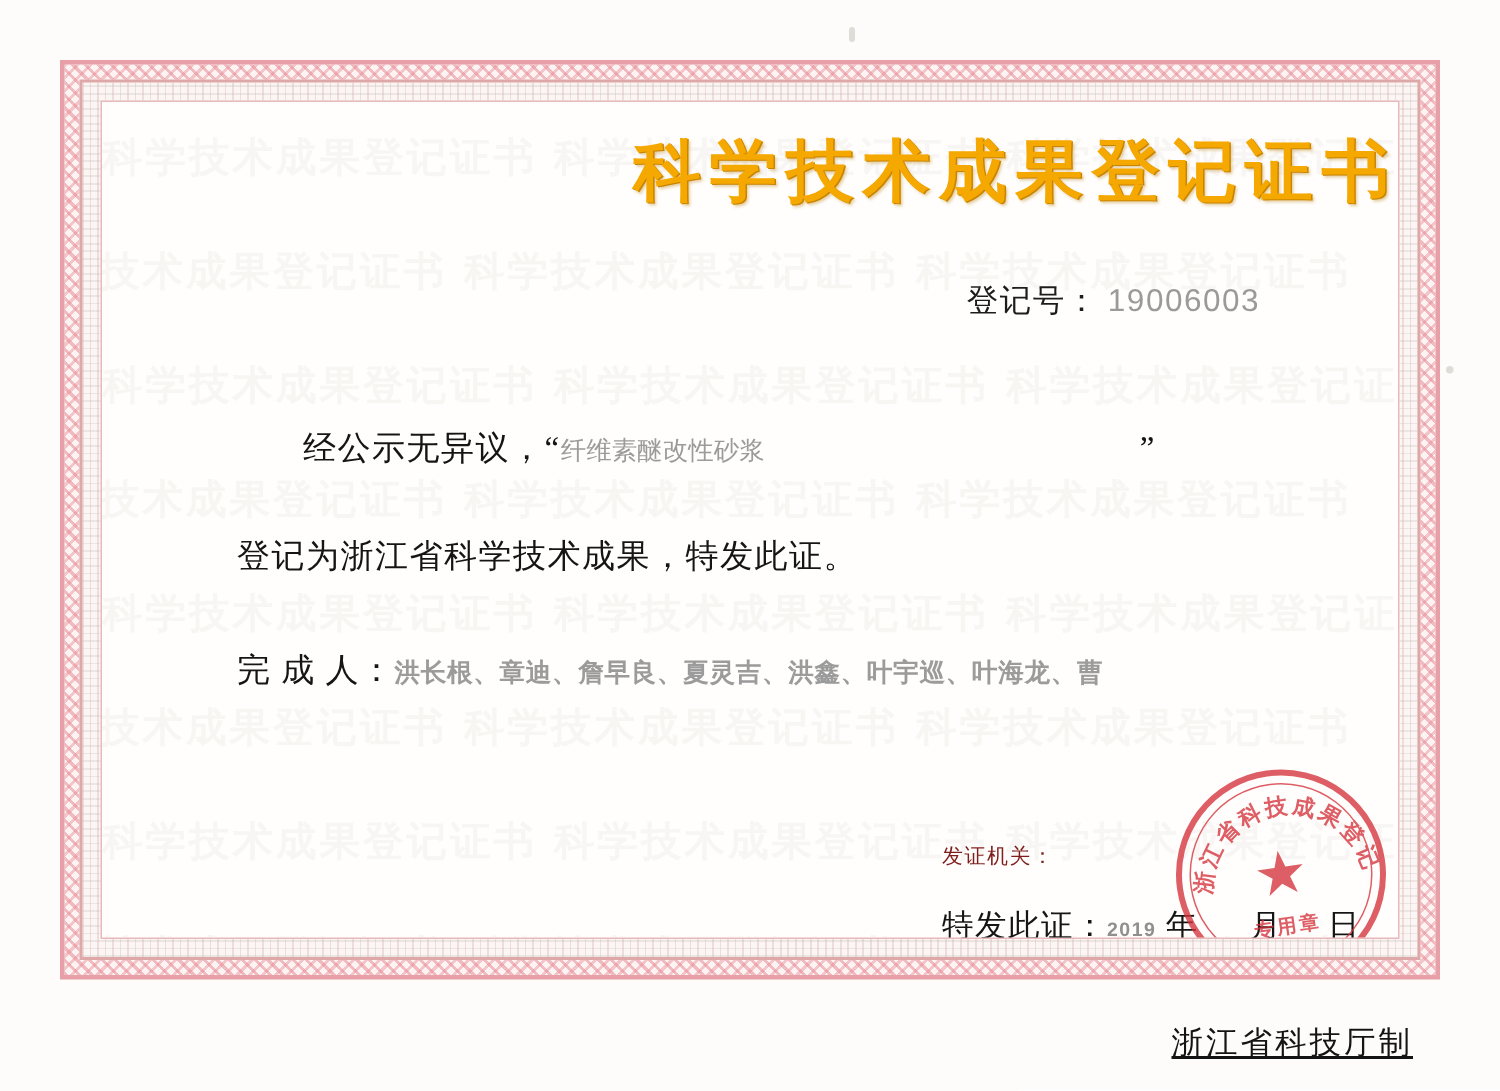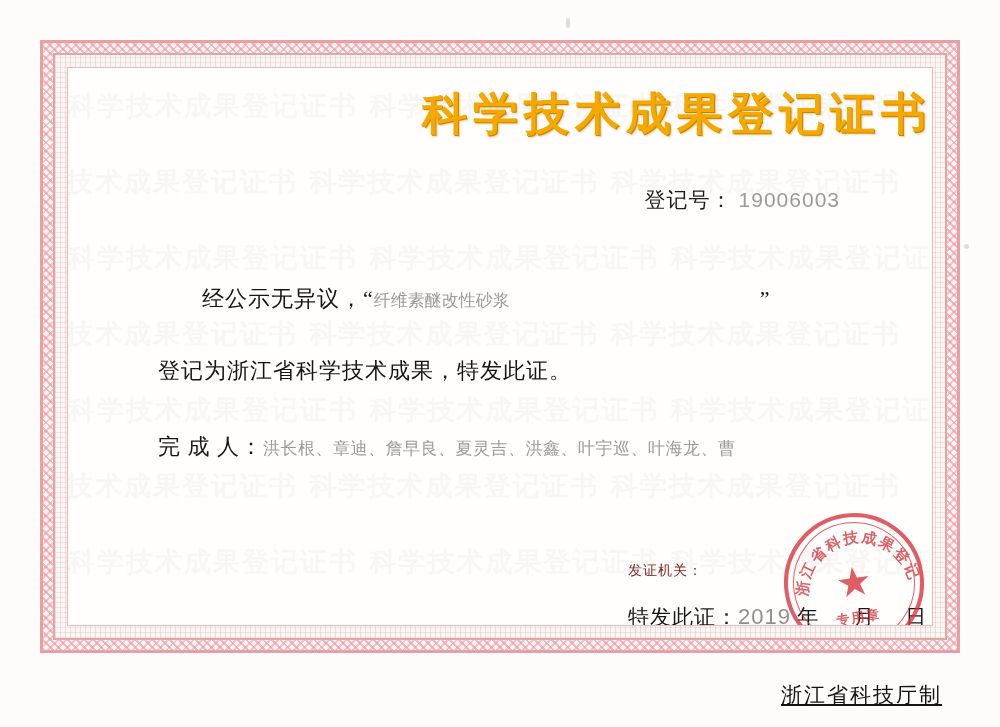--- a/index.html
+++ b/index.html
@@ -150,21 +150,21 @@
   }
   .field-label {
     display: inline-block;
     color: #151515;
   }
   .field-value {
     color: #9b9b9b;
     font-size: 17px;
     letter-spacing: 0.5px;
   }
-  .people-wrap { display: inline-block; vertical-align: top; max-width: 640px; white-space: normal; }
+  .people-wrap { display: inline-block; vertical-align: top; max-width: 640px; white-space: normal; font-weight: bold; }
   .people-2nd { display: block; margin-left: 0; }
 
   .issuer-line {
     position: absolute;
     top: 494px;
     left: 560px;
     font-size: 14px;
     color: #7f1d1d;
     letter-spacing: 1px;
   }
@@ -172,21 +172,22 @@
     position: absolute;
     top: 535px;
     left: 560px;
     font-size: 21px;
     color: #151515;
     letter-spacing: 1px;
   }
   .date-year {
     color: #8f8f8f;
     font-family: "Liberation Sans", sans-serif;
-    font-size: 22px;
+    font-size: 13px;
+    font-weight: bold;
   }
   .date-gap { display: inline-block; width: 34px; }
   .date-gap2 { display: inline-block; width: 30px; }
 
   
   .seal {
     position: absolute;
     left: 716px;
     top: 445px;
     width: 140px;

